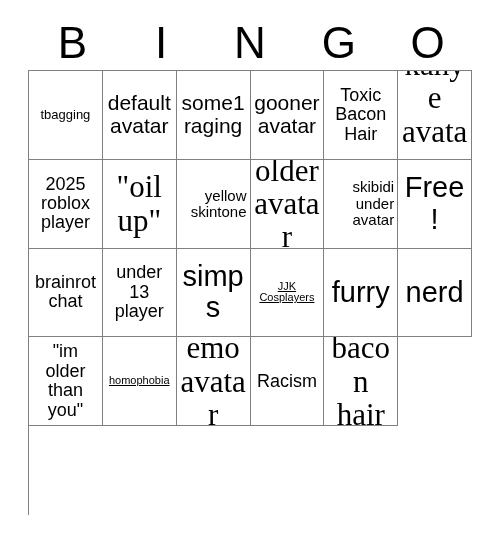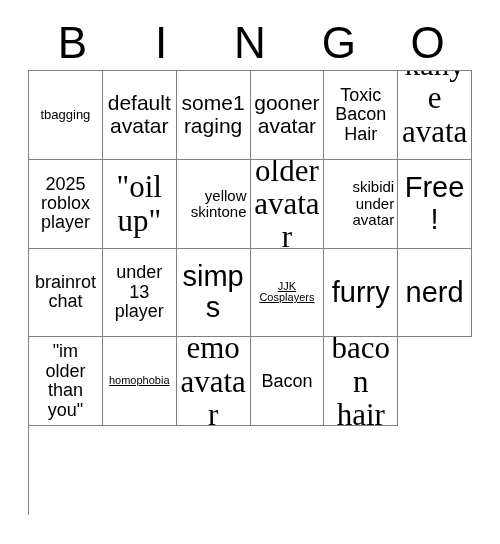--- a/index.html
+++ b/index.html
@@ -161,20 +161,20 @@
       <div class="bingo-cell fs-md">
         <span class="cell-text">"im older than you"</span>
       </div>
       <div class="bingo-cell fs-xxs">
         <span class="cell-text">homophobia</span>
       </div>
       <div class="bingo-cell fs-xl">
         <span class="cell-text">emo avatar</span>
       </div>
       <div class="bingo-cell fs-md">
-        <span class="cell-text">Bacon</span>
+        <span class="cell-text">Racism</span>
       </div>
       <div class="bingo-cell fs-xl">
         <span class="cell-text">bacon hair</span>
       </div>
     </div>
 
 </div>
 
 </body></html>

